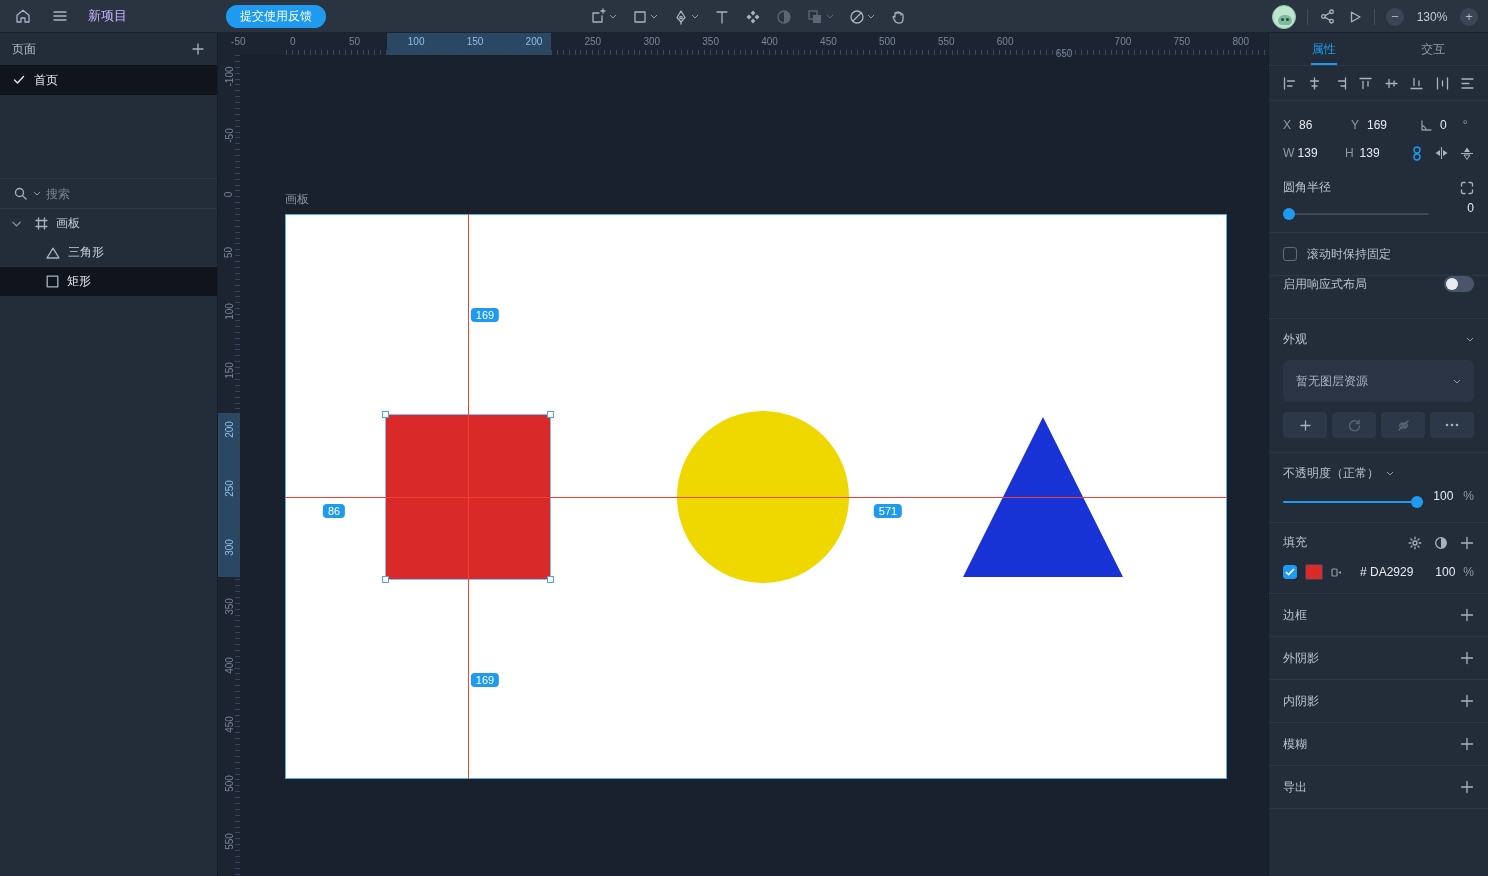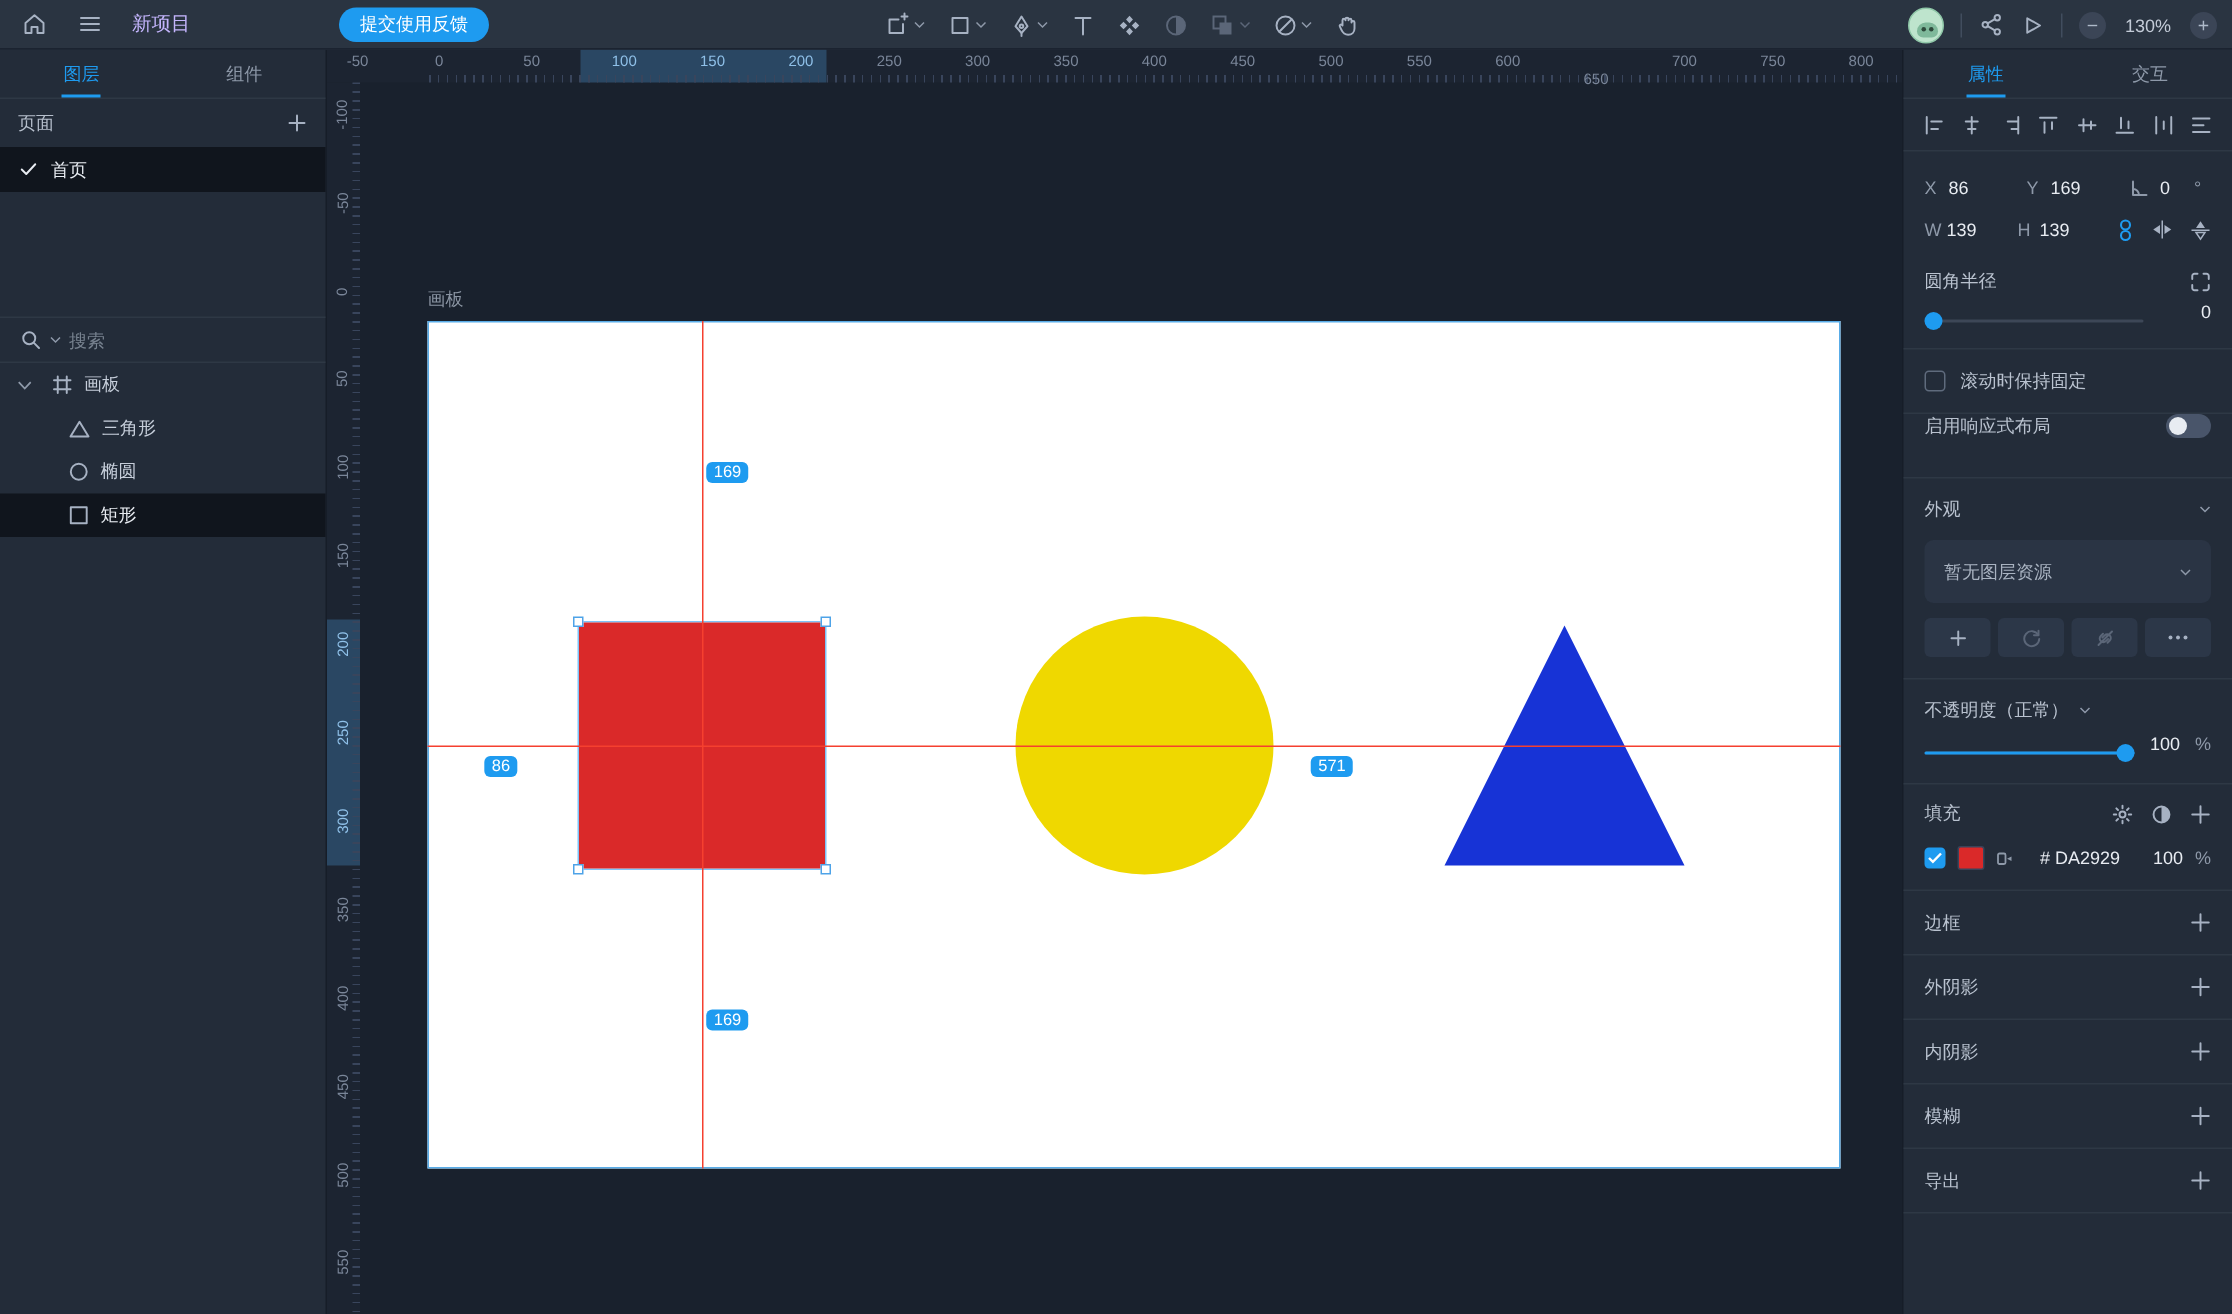--- a/index.html
+++ b/index.html
@@ -247,24 +247,20 @@
           </svg>
         </span>
       <span class="vsep"></span>
       <span class="zoom-btn">−</span>
       <span class="zoom-val">130%</span>
       <span class="zoom-btn">+</span>
     </div>
   </div>
 
   <div class="sidebar">
-    <div class="side-tabs">
-      <span class="side-tab active">图层</span>
-      <span class="side-tab">组件</span>
-    </div>
     <div class="pages-header">
       <span>页面</span>
       <span>
           <svg class="ico" width="14" height="14" viewBox="0 0 14 14">
             <path d="M7 2v10M2 7h10"></path>
           </svg>
         </span>
     </div>
     <div class="page-row">
       <span>
@@ -297,28 +293,20 @@
         </span>
       <span>画板</span>
     </div>
     <div class="tree-row tr-child">
       <span>
           <svg class="ico" width="14" height="12" viewBox="0 0 14 12">
             <path d="M7 1.2 13 11H1z"></path>
           </svg>
         </span>
       <span>三角形</span>
-    </div>
-    <div class="tree-row tr-child">
-      <span>
-          <svg class="ico" width="13" height="13" viewBox="0 0 13 13">
-            <circle cx="6.5" cy="6.5" r="5.3"></circle>
-          </svg>
-        </span>
-      <span>椭圆</span>
     </div>
     <div class="tree-row tr-child selected">
       <span>
           <svg class="ico" width="13" height="13" viewBox="0 0 13 13">
             <rect x="1.2" y="1.2" width="10.6" height="10.6"></rect>
           </svg>
         </span>
       <span>矩形</span>
     </div>
   </div>

